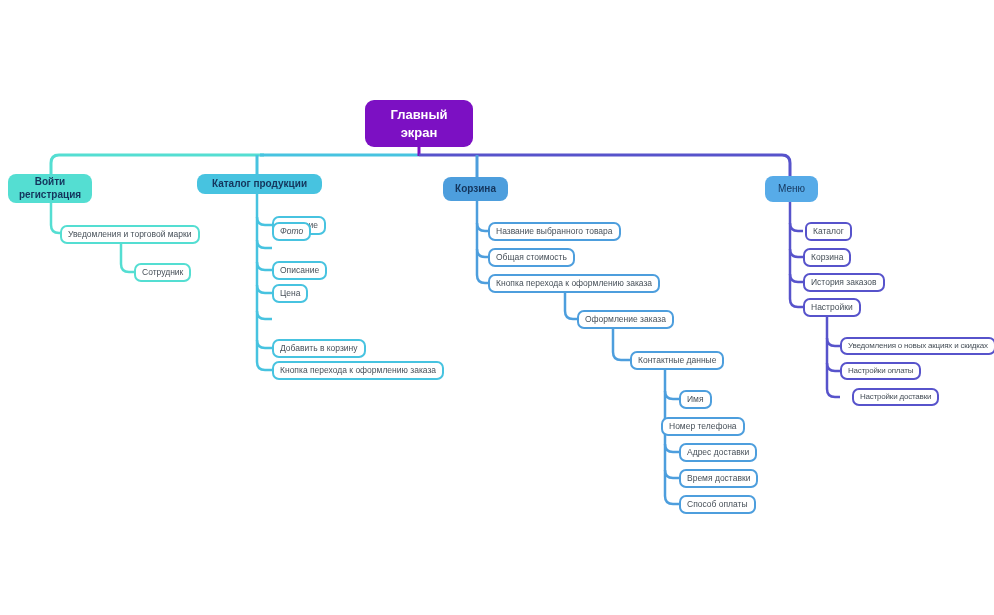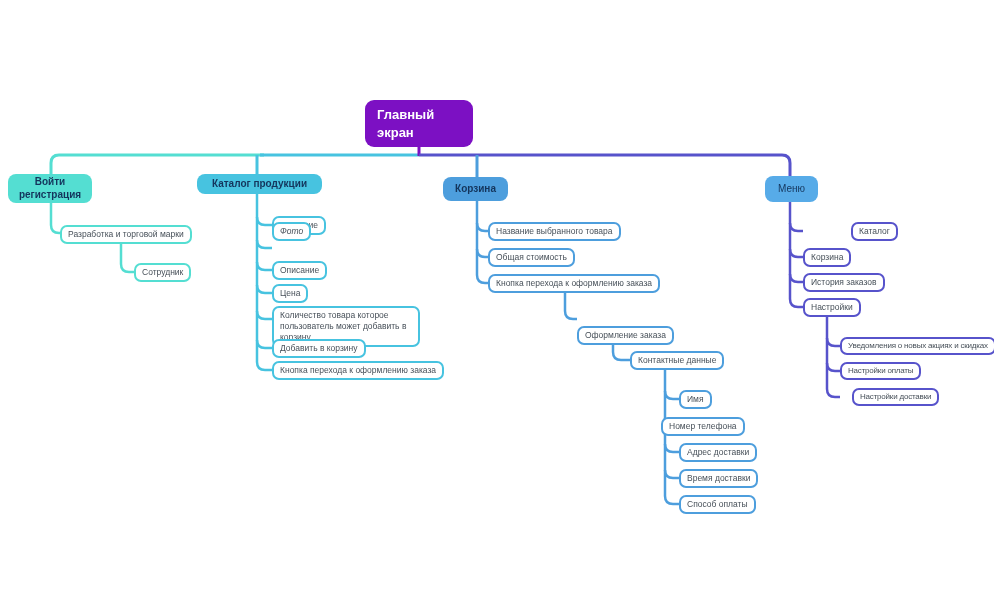--- a/index.html
+++ b/index.html
@@ -6,21 +6,21 @@
   .canvas{
     position:relative;width:994px;height:615px;overflow:hidden;
     font-family:"Liberation Sans",sans-serif;background:#ffffff;
   }
   .wires{position:absolute;left:0;top:0;width:994px;height:615px;}
   .wires path{fill:none;}
   .w3{stroke-width:3px;}
   .w2{stroke-width:2.5px;}
   .node{position:absolute;box-sizing:border-box;border-radius:8px;}
   .root{
-    display:flex;align-items:center;justify-content:center;
+    display:flex;align-items:center;justify-content:center;text-align:center;
     color:#ffffff;font-weight:bold;font-size:13px;line-height:1.35;
     width:108px;height:47px;padding:0 12px;border-radius:9px;
   }
   .head{
     display:flex;align-items:center;justify-content:center;text-align:center;
     color:#14355c;font-weight:bold;font-size:10px;line-height:1.25;
   }
   .head.regular{font-weight:normal;font-size:10px;}
   .child{
     background:#ffffff;border:2px solid #999;border-radius:7px;
@@ -71,46 +71,45 @@
     <path class="w2" d="M790,249 Q790,257 798,257 H803" stroke="#5753cb"></path>
     <path class="w2" d="M790,274 Q790,282 798,282 H803" stroke="#5753cb"></path>
     <path class="w2" d="M827,315 V389 Q827,397 835,397 H840" stroke="#5753cb"></path>
     <path class="w2" d="M827,338 Q827,346 835,346 H840" stroke="#5753cb"></path>
     <path class="w2" d="M827,363 Q827,371 835,371 H840" stroke="#5753cb"></path>
   </svg>
 
   <div class="node root" style="left: 365px; top: 100px; background: rgb(124, 16, 195);">Главный экран</div>
 
   <div class="node head" style="left: 8px; top: 174px; width: 84px; height: 29px; padding: 0px 6px; background: rgb(84, 222, 210);">Войти регистрация</div>
-  <div class="node child" style="left: 60px; top: 225px; border-color: rgb(84, 222, 210);">Разработка и торговой марки</div>
+  <div class="node child" style="left: 60px; top: 225px; border-color: rgb(84, 222, 210);">Уведомления и торговой марки</div>
   <div class="node child" style="left: 134px; top: 263px; border-color: rgb(84, 222, 210);">Сотрудник</div>
 
   <div class="node head" style="left: 197px; top: 174px; width: 125px; height: 20px; background: rgb(71, 195, 224);">Каталог продукции</div>
   <div class="node child" style="left: 272px; top: 216px; border-color: rgb(71, 195, 224);">Название</div>
   <div class="node child" style="left: 272px; top: 222px; border-color: rgb(71, 195, 224); font-style: italic;">Фото</div>
   <div class="node child" style="left: 272px; top: 261px; border-color: rgb(71, 195, 224);">Описание</div>
   <div class="node child" style="left: 272px; top: 284px; border-color: rgb(71, 195, 224);">Цена</div>
-  <div class="node child wrap" style="left: 272px; top: 306px; border-color: rgb(71, 195, 224);">Количество товара которое пользователь может добавить в корзину</div>
   <div class="node child" style="left: 272px; top: 339px; border-color: rgb(71, 195, 224);">Добавить в корзину</div>
   <div class="node child" style="left: 272px; top: 361px; border-color: rgb(71, 195, 224);">Кнопка перехода к оформлению заказа</div>
 
   <div class="node head" style="left: 443px; top: 177px; width: 65px; height: 24px; background: rgb(77, 158, 221);">Корзина</div>
   <div class="node child" style="left: 488px; top: 222px; border-color: rgb(77, 158, 221);">Название выбранного товара</div>
   <div class="node child" style="left: 488px; top: 248px; border-color: rgb(77, 158, 221);">Общая стоимость</div>
   <div class="node child" style="left: 488px; top: 274px; border-color: rgb(77, 158, 221);">Кнопка перехода к оформлению заказа</div>
-  <div class="node child" style="left: 577px; top: 326px; border-color: rgb(77, 158, 221);">Оформление заказа</div>
+  <div class="node child" style="left: 577px; top: 310px; border-color: rgb(77, 158, 221);">Оформление заказа</div>
   <div class="node child" style="left: 630px; top: 351px; border-color: rgb(77, 158, 221);">Контактные данные</div>
   <div class="node child" style="left: 679px; top: 390px; border-color: rgb(77, 158, 221);">Имя</div>
   <div class="node child" style="left: 661px; top: 417px; border-color: rgb(77, 158, 221);">Номер телефона</div>
   <div class="node child" style="left: 679px; top: 443px; border-color: rgb(77, 158, 221);">Адрес доставки</div>
   <div class="node child" style="left: 679px; top: 469px; border-color: rgb(77, 158, 221);">Время доставки</div>
   <div class="node child" style="left: 679px; top: 495px; border-color: rgb(77, 158, 221);">Способ оплаты</div>
 
   <div class="node head regular" style="left: 765px; top: 176px; width: 53px; height: 26px; background: rgb(87, 171, 232);">Меню</div>
-  <div class="node child" style="left: 851px; top: 222px; border-color: rgb(87, 83, 203);">Каталог</div>
+  <div class="node child" style="left: 805px; top: 222px; border-color: rgb(87, 83, 203); border-radius: 6px;">Каталог</div>
   <div class="node child" style="left: 803px; top: 248px; border-color: rgb(87, 83, 203);">Корзина</div>
   <div class="node child" style="left: 803px; top: 273px; border-color: rgb(87, 83, 203);">История заказов</div>
   <div class="node child" style="left: 803px; top: 298px; border-color: rgb(87, 83, 203);">Настройки</div>
   <div class="node child xs" style="left: 840px; top: 337px; border-color: rgb(87, 83, 203);">Уведомления о новых акциях и скидках</div>
   <div class="node child xs" style="left: 840px; top: 362px; border-color: rgb(87, 83, 203);">Настройки оплаты</div>
   <div class="node child xs" style="left: 840px; top: 388px; border-color: rgb(87, 83, 203); margin-left: 12px;">Настройки доставки</div>
 
 </div>
 
 </body></html>

